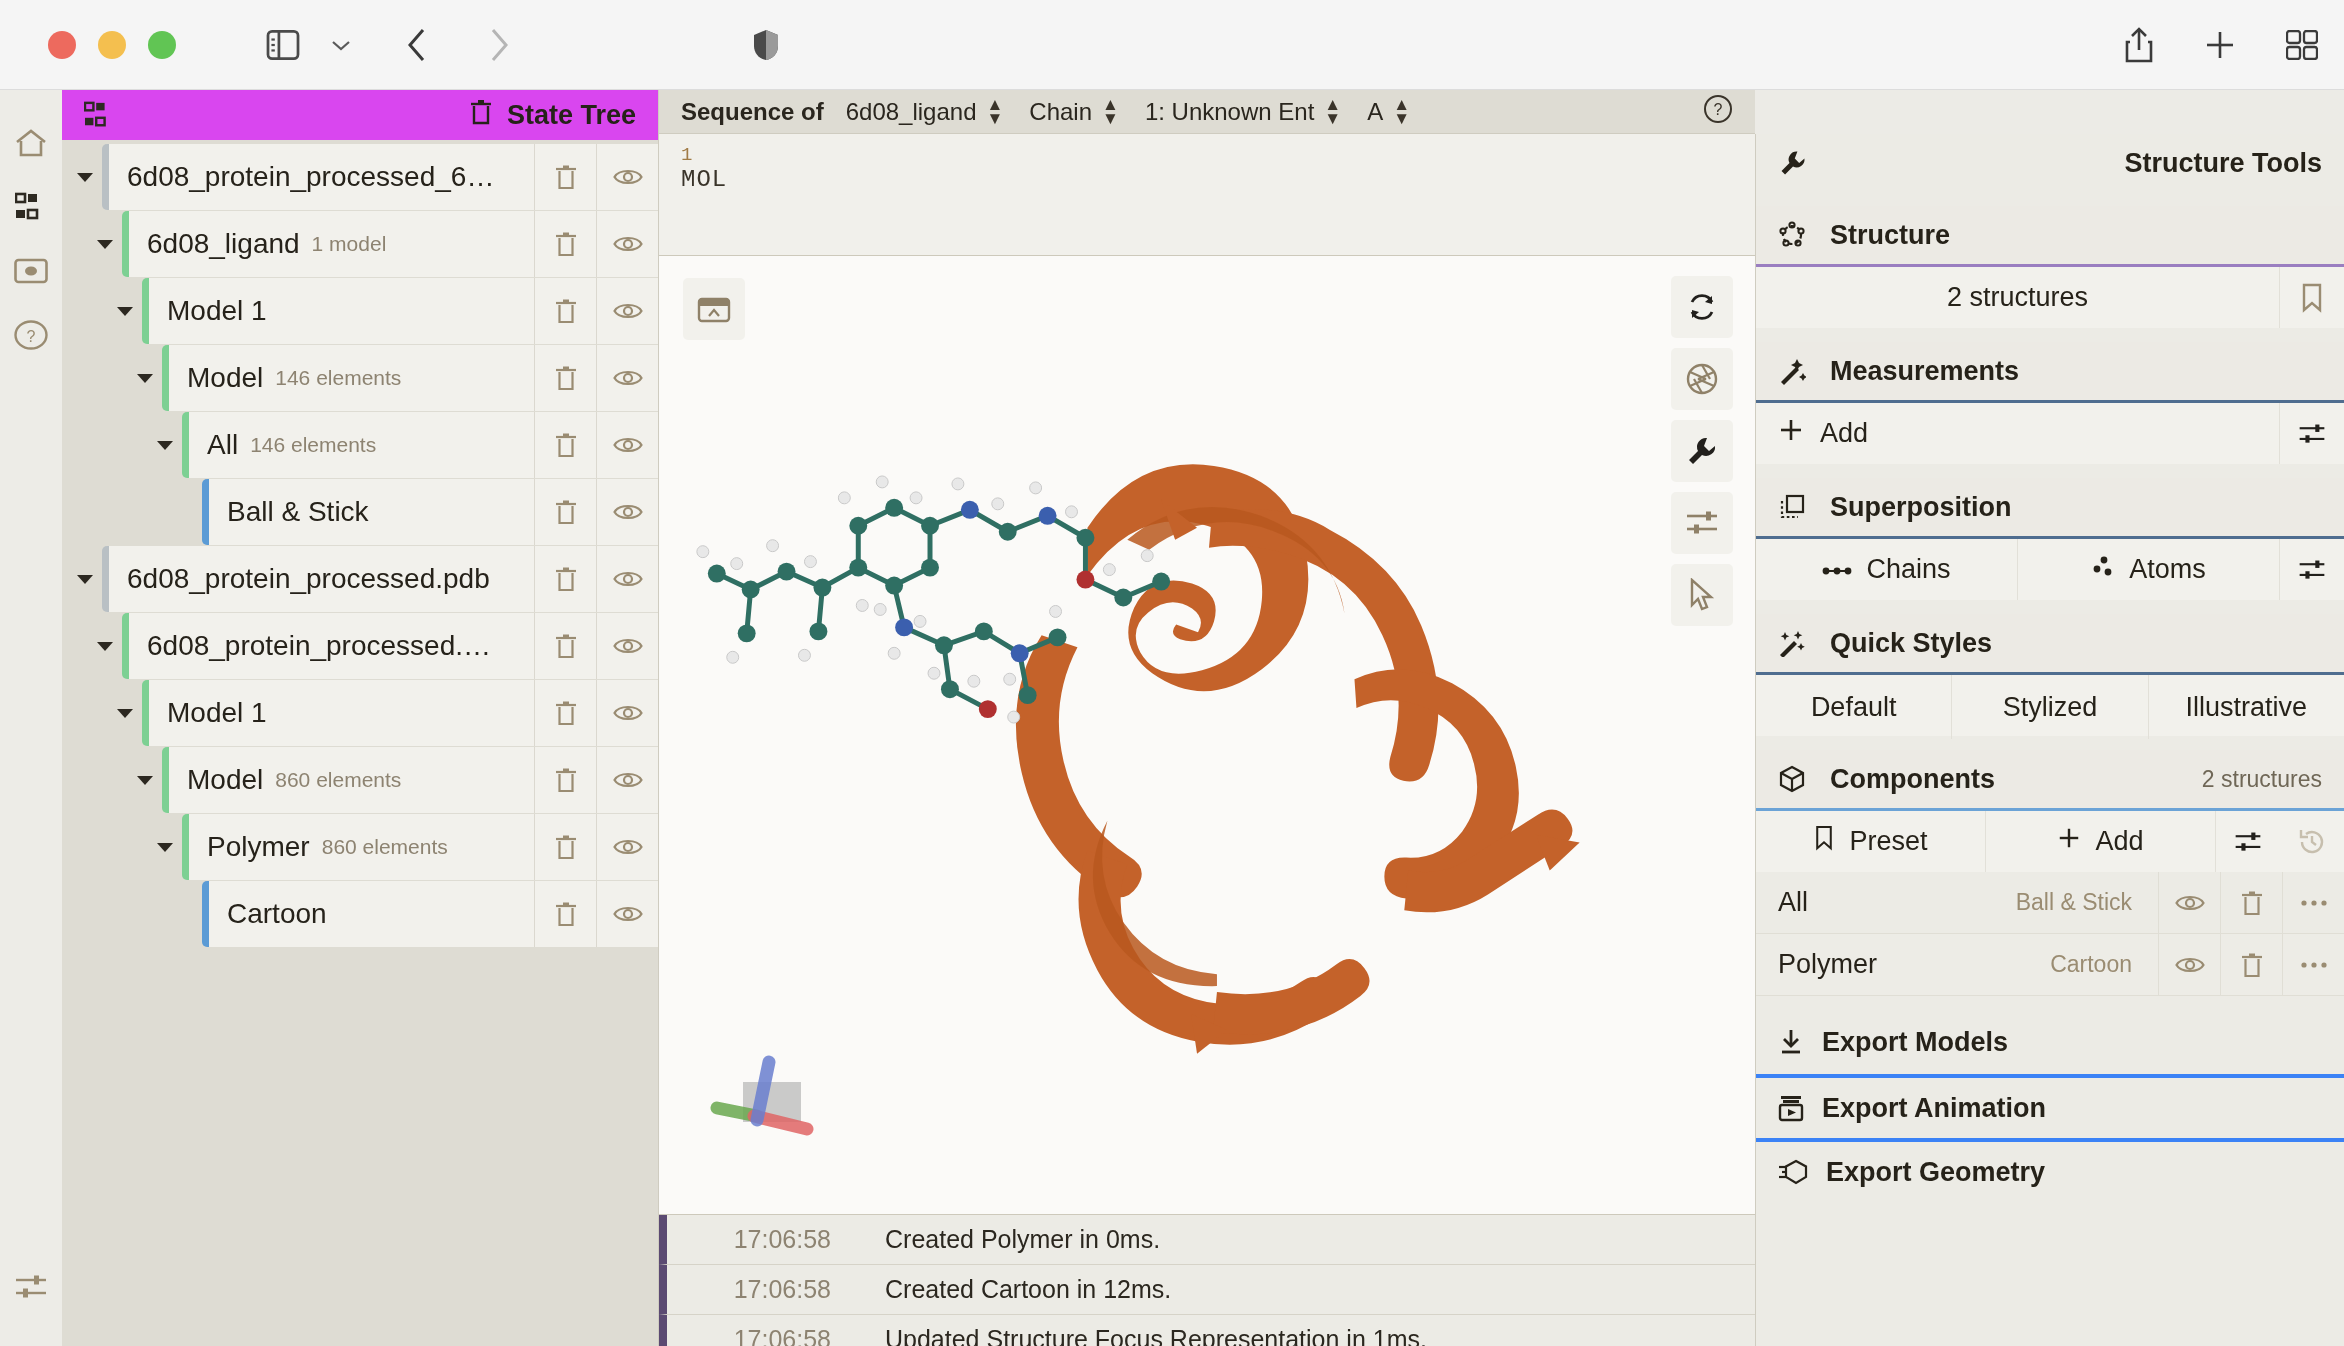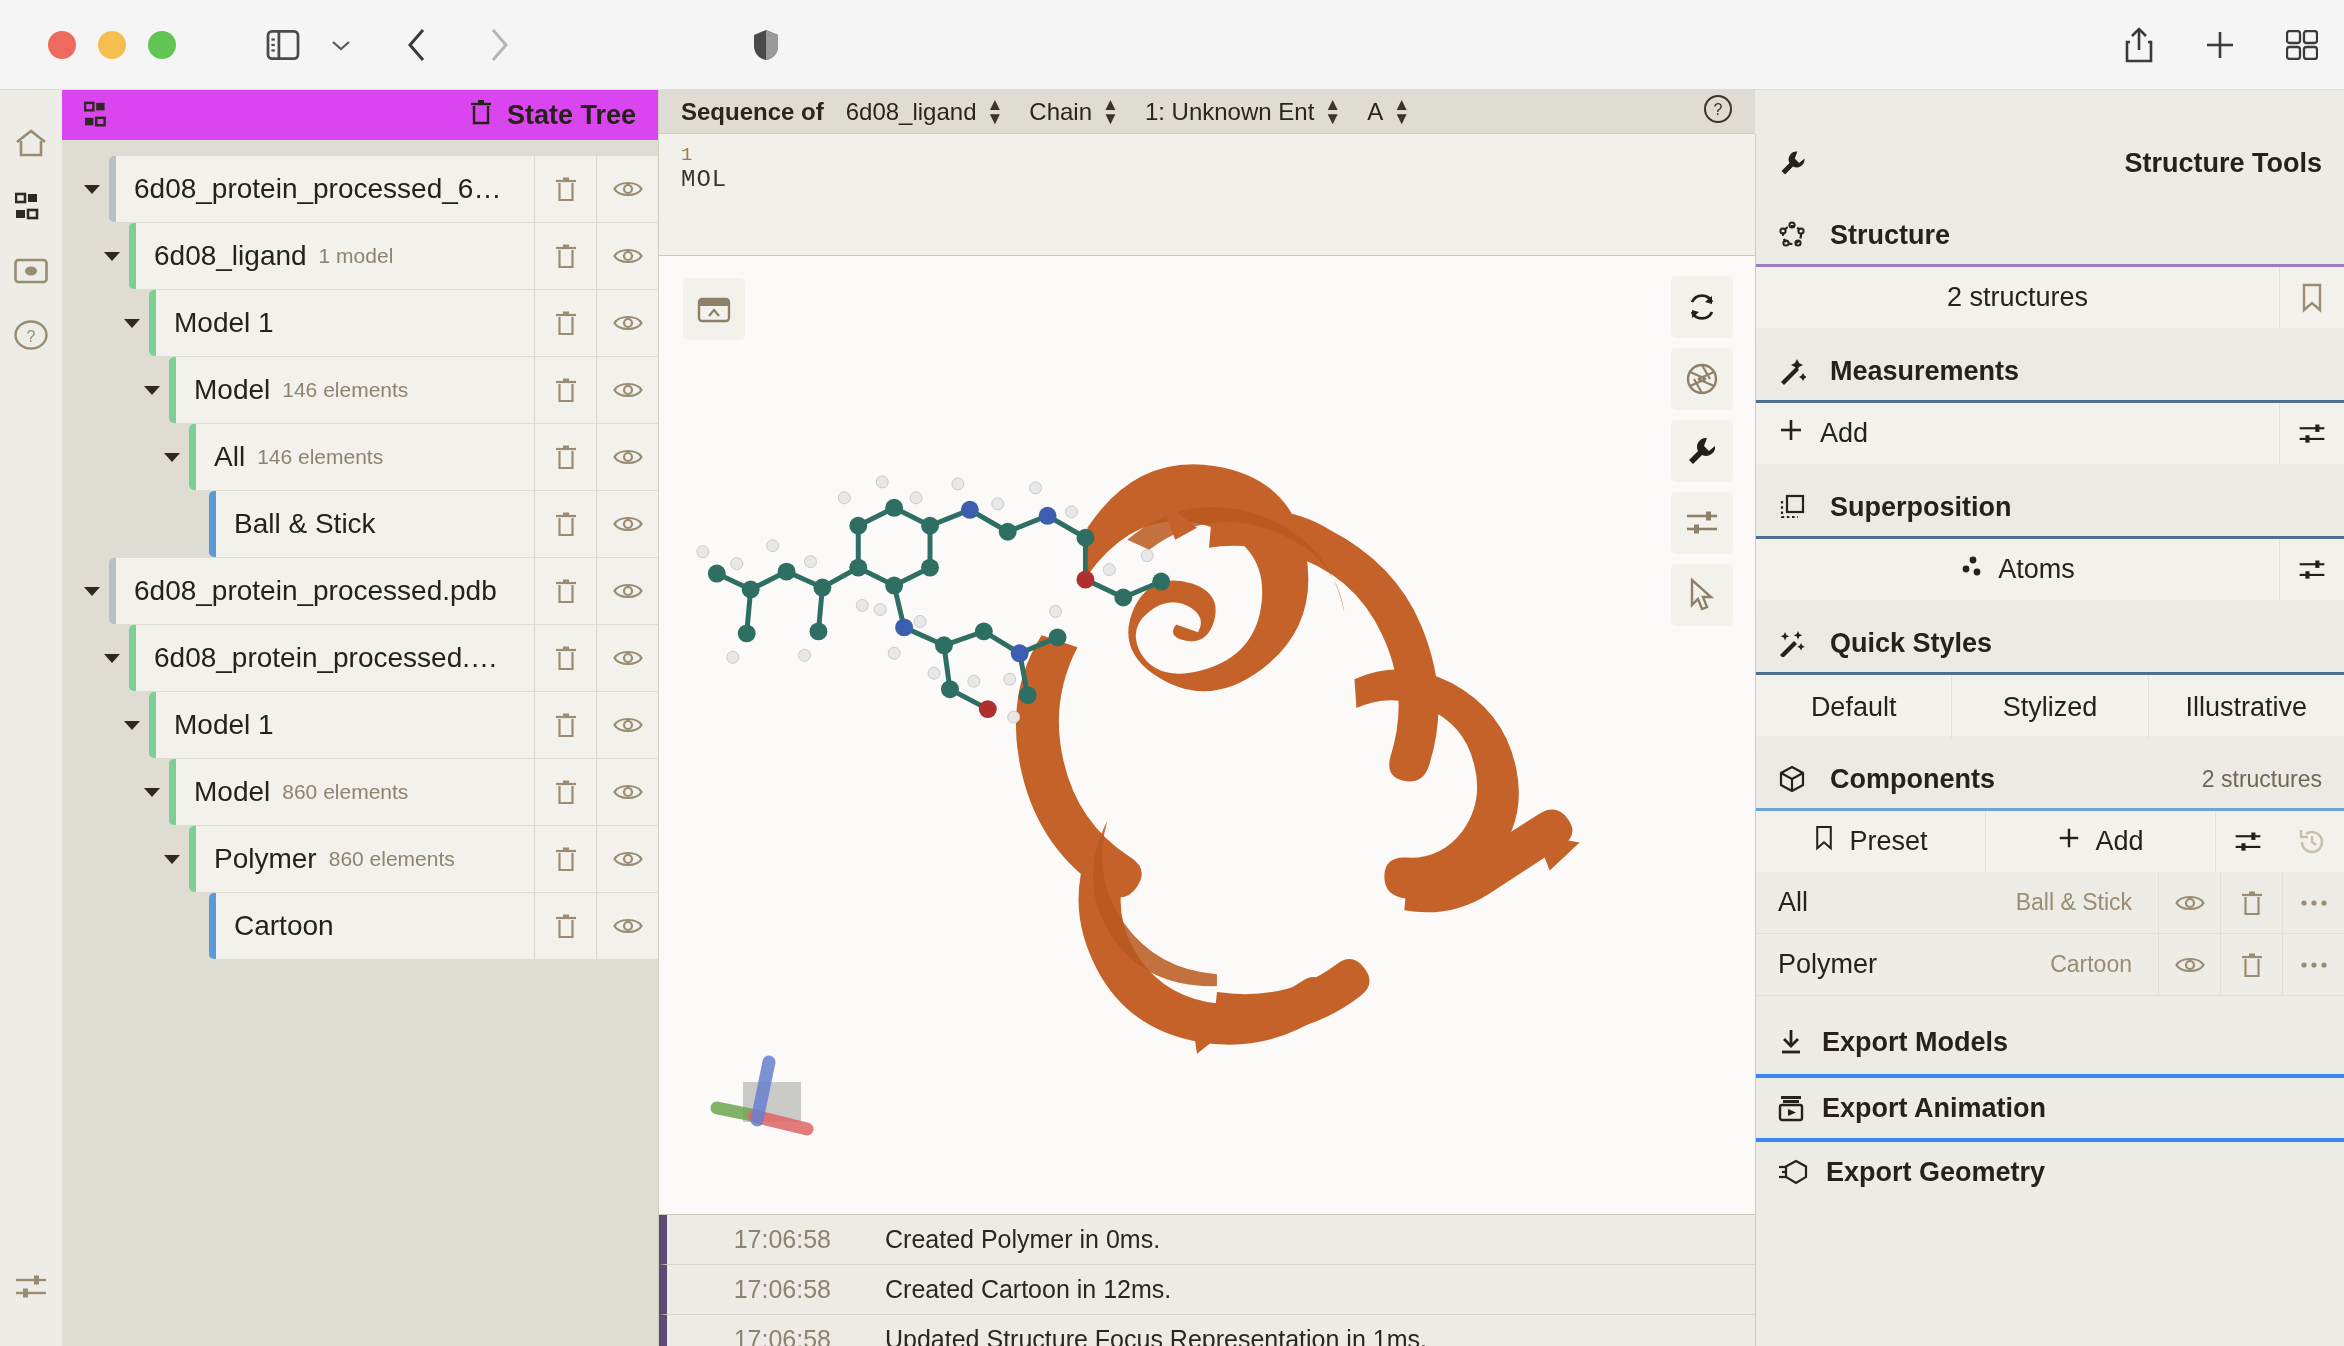--- a/index.html
+++ b/index.html
@@ -96,21 +96,21 @@
     height: 50px;
     background: #d946ef;
     display: flex; align-items: center;
     padding: 0 22px;
     justify-content: space-between;
   }
   .tree-head-title {
     display: flex; align-items: center; gap: 14px;
     font-size: 27px; font-weight: bold; color: #262219;
   }
-  .tree-rows { padding-top: 16px; margin-left: 7px; }
+  .tree-rows { padding-top: 4px; }
   .tree-row {
     display: flex; align-items: stretch;
     height: 66px;
     margin-bottom: 1px;
     position: relative;
   }
   .expander {
     width: 34px; flex-shrink: 0;
     display: flex; align-items: center; justify-content: center;
     color: #2c2820; font-size: 16px;
@@ -985,20 +985,31 @@
         <svg width="28" height="28" viewBox="0 0 28 28">
             <rect x="9" y="3" width="16" height="16" fill="none" stroke="#262219" stroke-width="2.2"></rect>
             <path d="M4 8 V24 H20" fill="none" stroke="#262219" stroke-width="2.2" stroke-dasharray="2.6 2.6"></path>
           </svg>
       </span>
       <span class="sec-title">Superposition</span>
     </div>
     <div class="row-strip bar-blue">
       <div class="strip-main">
         <span style="margin-right:14px">
+          <svg width="30" height="14" viewBox="0 0 30 14">
+              <circle cx="4" cy="7" r="3.4" fill="#262219"></circle>
+              <circle cx="15" cy="7" r="3.4" fill="#262219"></circle>
+              <circle cx="26" cy="7" r="3.4" fill="#262219"></circle>
+              <line x1="4" y1="7" x2="26" y2="7" stroke="#262219" stroke-width="2"></line>
+            </svg>
+        </span>
+        <span>Chains</span>
+      </div>
+      <div class="strip-main">
+        <span style="margin-right:14px">
           <svg width="24" height="24" viewBox="0 0 24 24">
               <circle cx="6" cy="15" r="3.4" fill="#262219"></circle>
               <circle cx="13" cy="6" r="3.4" fill="#262219"></circle>
               <circle cx="17" cy="18" r="3.4" fill="#262219"></circle>
             </svg>
         </span>
         <span>Atoms</span>
       </div>
       <div class="strip-btn">
         <svg width="28" height="26" viewBox="0 0 34 30">

